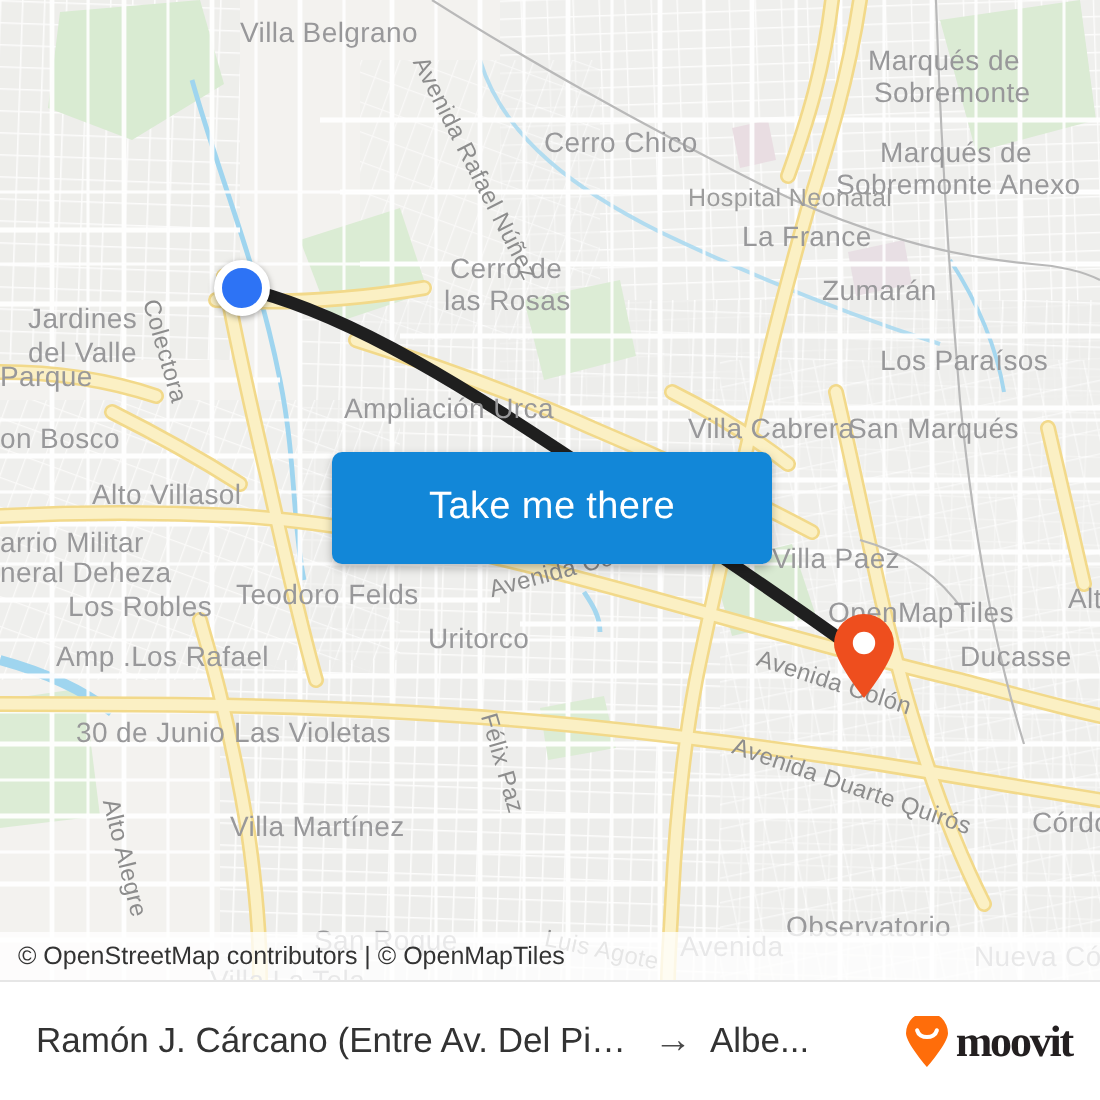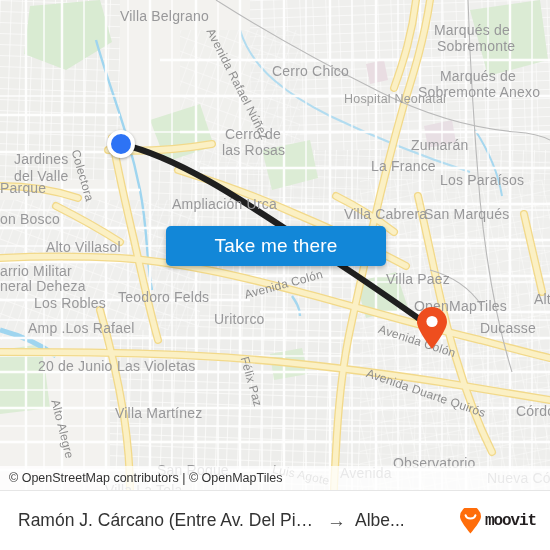--- a/index.html
+++ b/index.html
@@ -41,21 +41,21 @@
     border:4px solid #ffffff;
     box-shadow:0 1px 3px rgba(0,0,0,.35);
     box-sizing:border-box;
   }
   .dest-pin{position:absolute;width:34px;height:44px;}
 
   
   .cta{
     position:absolute;
     left:166px;top:226px;
-    width:220px;height:40px;
+    width:220px;height:56px;
     background:#1287d8;
     border-radius:5px;
     border:none;
     color:#ffffff;
     font-family:"Liberation Sans", sans-serif;
     font-size:19px;
     letter-spacing:.2px;
     cursor:pointer;
     box-shadow:0 2px 5px rgba(0,0,0,.28);
     display:flex;align-items:center;justify-content:center;
@@ -85,22 +85,22 @@
     font-size:17.5px;color:#333333;
   }
   .trip .from{
     overflow:hidden;text-overflow:ellipsis;white-space:nowrap;
     max-width:300px;
   }
   .trip .arrow{color:#4a4a4a;font-size:19px;line-height:1;}
   .trip .to{white-space:nowrap;color:#333333;}
   .brand{display:flex;align-items:center;gap:3px;margin-left:8px;}
   .brand-word{
-    font-family:Liberation Mono, monospace;
-    font-weight:bold;font-size:16px;color:#231f20;letter-spacing:-1.1px;
+    font-family:Liberation Serif, serif;
+    font-weight:bold;font-size:22px;color:#231f20;letter-spacing:-1.1px;
   }
 </style>
 </head>
 <body>
 
 <div id="app">
 
   <div class="map">
 
     <svg width="550" height="490" viewBox="0 0 550 490">
@@ -251,21 +251,21 @@
     </svg>
 
     <div id="label-layer">
         <div class="lbl big" style="left: 120px; top: 8px;">Villa Belgrano</div>
         <div class="lbl big" style="left: 272px; top: 63px;">Cerro Chico</div>
         <div class="lbl big" style="left: 434px; top: 22px;">Marqués de</div>
         <div class="lbl big" style="left: 437px; top: 38px;">Sobremonte</div>
         <div class="lbl big" style="left: 440px; top: 68px;">Marqués de</div>
         <div class="lbl big" style="left: 418px; top: 84px;">Sobremonte Anexo</div>
         <div class="lbl" style="left: 344px; top: 92px; text-align: right;">Hospital Neonatal</div>
-        <div class="lbl big" style="left: 371px; top: 110px; margin-top: 48px;">La France</div>
+        <div class="lbl big" style="left: 371px; top: 110px;">La France</div>
         <div class="lbl big" style="left: 411px; top: 137px;">Zumarán</div>
         <div class="lbl big" style="left: 225px; top: 126px;">Cerro de</div>
         <div class="lbl big" style="left: 222px; top: 142px;">las Rosas</div>
         <div class="lbl big" style="left: 14px; top: 151px;">Jardines</div>
         <div class="lbl big" style="left: 14px; top: 168px;">del Valle</div>
         <div class="lbl big" style="left: 440px; top: 172px;">Los Paraísos</div>
         <div class="lbl big" style="left: 0px; top: 180px;">Parque</div>
         <div class="lbl big" style="left: 0px; top: 211px;">on Bosco</div>
         <div class="lbl big" style="left: 172px; top: 196px;">Ampliación Urca</div>
         <div class="lbl big" style="left: 344px; top: 206px;">Villa Cabrera</div>
@@ -274,21 +274,21 @@
         <div class="lbl big" style="left: 0px; top: 263px;">arrio Militar</div>
         <div class="lbl big" style="left: 0px; top: 278px;">neral Deheza</div>
         <div class="lbl big" style="left: 386px; top: 259px; margin-top: 12px;">Villa Paez</div>
         <div class="lbl big" style="left: 118px; top: 289px;">Teodoro Felds</div>
         <div class="lbl big" style="left: 34px; top: 295px;">Los Robles</div>
         <div class="lbl big" style="left: 414px; top: 298px;">OpenMapTiles</div>
         <div class="lbl big" style="left: 480px; top: 320px;">Ducasse</div>
         <div class="lbl big" style="left: 28px; top: 320px;">Amp .Los Rafael</div>
         <div class="lbl big" style="left: 214px; top: 311px;">Uritorco</div>
         <div class="lbl big" style="left: 534px; top: 291px;">Alta</div>
-        <div class="lbl big" style="left: 38px; top: 358px;">20 de Junio</div>
+        <div class="lbl big" style="left: 38px; top: 358px;">30 de Junio</div>
         <div class="lbl big" style="left: 117px; top: 358px;">Las Violetas</div>
         <div class="lbl big" style="left: 115px; top: 405px;">Villa Martínez</div>
         <div class="lbl big" style="left: 516px; top: 403px;">Córdo</div>
         <div class="lbl big" style="left: 393px; top: 455px;">Observatorio</div>
         <div class="lbl big" style="left: 487px; top: 470px;">Nueva Córd</div>
         <div class="lbl big" style="left: 340px; top: 465px;">Avenida</div>
         <div class="lbl big" style="left: 157px; top: 462px;">San Roque</div>
         <div class="lbl big" style="left: 105px; top: 482px;">Villa La Tela</div>
         <div class="lbl road" style="left: 82px; top: 148px; transform: rotate(74deg); transform-origin: left top;">Colectora</div>
         <div class="lbl road" style="left: 216px; top: 26px; transform: rotate(63deg); transform-origin: left top;">Avenida Rafael Núñez</div>

